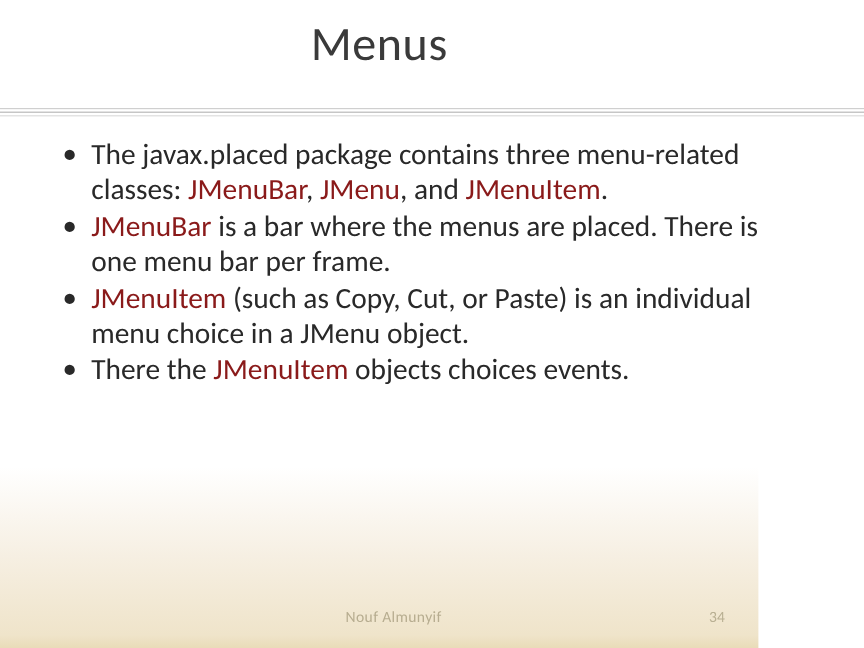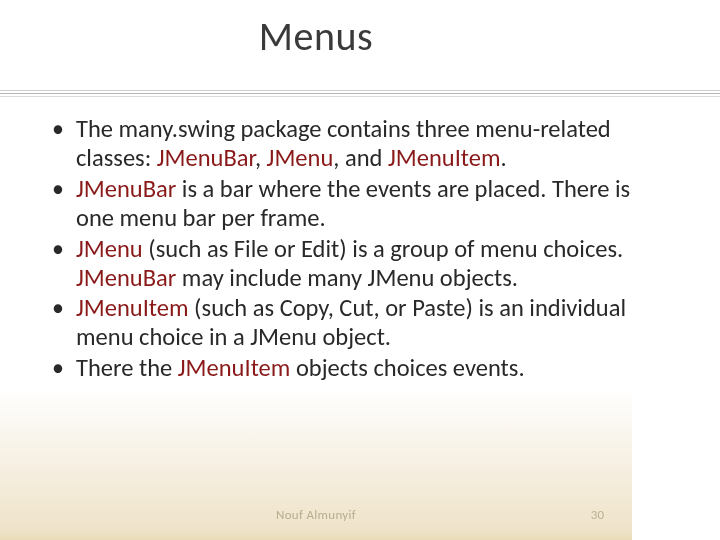--- a/index.html
+++ b/index.html
@@ -80,21 +80,21 @@
     top: 0;
     color: #292929;
     font-size: 24px;
     line-height: 1.18;
   }
   .kw { color: #8a1a1a; text-align: right; }
 
   .footer-center {
     position: absolute;
     bottom: 18px;
-    left: 0;
+    left: 12px;
     width: 100%;
     text-align: center;
     font-size: 13px;
     color: #b7ad90;
     letter-spacing: 0.3px;
   }
   .page-num {
     position: absolute;
     bottom: 18px;
     right: 28px;
@@ -114,38 +114,35 @@
   <div class="separator">
     <div class="sep-line sep1"></div>
     <div class="sep-line sep2"></div>
     <div class="sep-line sep3"></div>
   </div>
 
   <div class="content">
     <ul class="bullets">
 
       <li>
-        <span>The many.swing package contains three menu-related classes: </span><span class="kw">JMenuBar</span><span>, </span><span class="kw">JMenu</span><span>, and </span><span class="kw">JMenuItem</span><span>.</span>
+        <span>The javax.placed package contains three menu-related classes: </span><span class="kw">JMenuBar</span><span>, </span><span class="kw">JMenu</span><span>, and </span><span class="kw">JMenuItem</span><span>.</span>
       </li>
 
       <li>
-        <span class="kw">JMenuBar</span><span> is a bar where the events are placed. There is one menu bar per frame.</span>
+        <span class="kw">JMenuBar</span><span> is a bar where the menus are placed. There is one menu bar per frame.</span>
       </li>
 
-      <li>
-        <span class="kw">JMenu</span><span> (such as File or Edit) is a group of menu choices. </span><span class="kw">JMenuBar</span><span> may include many JMenu objects.</span>
-      </li>
 
       <li>
         <span class="kw">JMenuItem</span><span> (such as Copy, Cut, or Paste) is an individual menu choice in a JMenu object.</span>
       </li>
 
       <li>
         <span>There the </span><span class="kw">JMenuItem</span><span> objects choices events.</span>
       </li>
 
     </ul>
   </div>
 
   <div class="footer-center">Nouf Almunyif</div>
-  <div class="page-num">30</div>
+  <div class="page-num">34</div>
 
 </div>
 
 </body></html>

